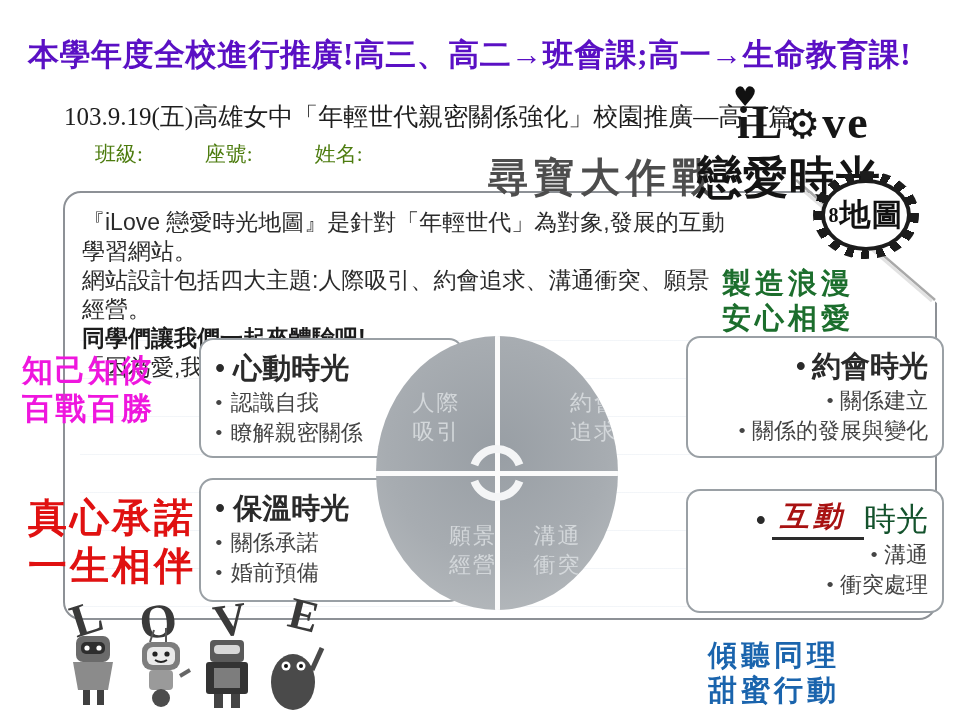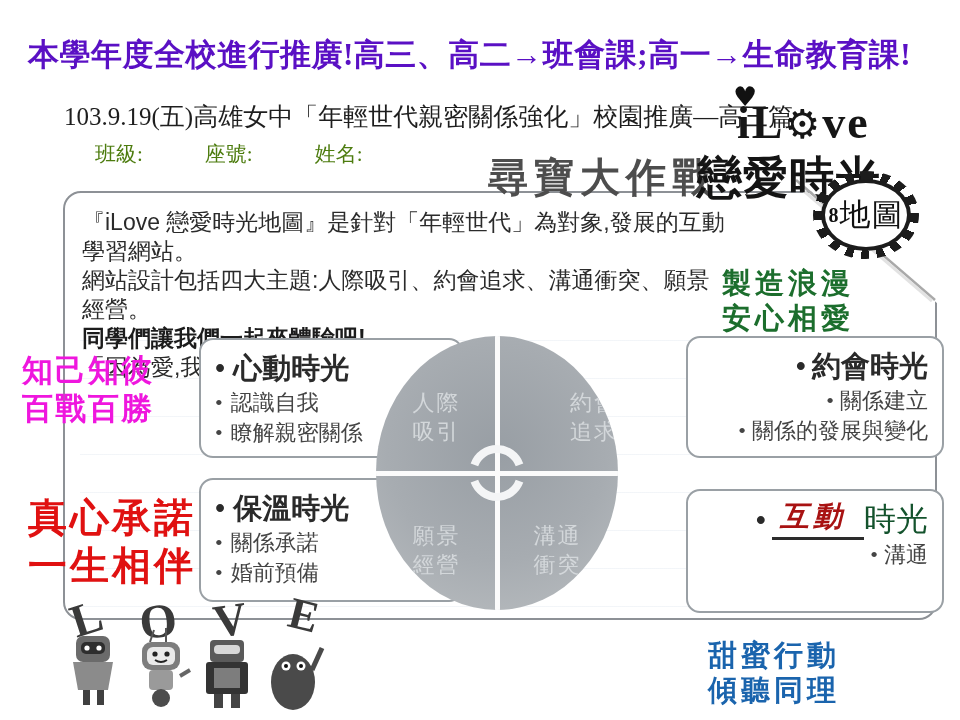--- a/index.html
+++ b/index.html
@@ -22,21 +22,21 @@
                      font-family:"DejaVu Sans",sans-serif; }
   .brand-en .gear-o { font-family:"DejaVu Sans",sans-serif; font-size:40px; }
   .campaign { left:488px; top:150px; font-size:40px; color:#4d4d4d; letter-spacing:6px;
               font-family:"Liberation Sans","DejaVu Sans",sans-serif; font-weight:600; z-index:6; }
   .brand-cn { left:697px; top:148px; font-size:45px; font-weight:900; color:#141414; letter-spacing:1px; z-index:7; }
   .gear-badge { left:813px; top:171px; width:106px; height:88px; border-radius:50%; z-index:8;
                 background:repeating-conic-gradient(#1c1c1c 0deg 11deg, rgba(0,0,0,0) 11deg 22deg);
                 display:flex; align-items:center; justify-content:center; }
   .gear-inner { width:90px; height:72px; border-radius:50%; background:#fff; border:4px solid #1c1c1c;
                 display:flex; align-items:center; justify-content:center; }
-  .gear-inner .map { font-size:31px; font-weight:400; color:#111; letter-spacing:1px; }
+  .gear-inner .map { font-size:31px; font-weight:700; color:#111; letter-spacing:1px; }
   .gear-inner .link8 { font-size:20px; font-weight:900; color:#111; margin-right:1px; }
 
   
   .fold { left:788px; top:172px; z-index:5; }
 
   
   .main-box { left:63px; top:191px; width:874px; height:429px; border:2px solid #8d9196;
               border-radius:18px; z-index:1; background:#fff; }
   .ruled { left:80px; top:340px; width:840px; height:270px; z-index:1; opacity:.5;
            background:repeating-linear-gradient(to bottom, rgba(140,165,195,0.22) 0 1px, rgba(0,0,0,0) 1px 38px); }
@@ -71,21 +71,21 @@
 
   
   .wheel { left:376px; top:336px; width:242px; height:274px; border-radius:50%; overflow:hidden; z-index:3;
            background:radial-gradient(circle at 50% 42%, #989ea4 0%, #a7acb1 55%, #babec1 100%); }
   .wheel .vline { position:absolute; left:calc(50% - 2.5px); top:0; width:5px; height:100%; background:#fbfbfb; }
   .wheel .hline { position:absolute; top:calc(50% - 2.5px); left:0; height:5px; width:100%; background:#fbfbfb; }
   .quad { position:absolute; width:50%; text-align:center; font-size:22px; line-height:29px;
           color:#d3d7da; letter-spacing:2px; font-family:"Liberation Sans","DejaVu Sans",sans-serif; }
   .quad-tl { left:0;   top:52px; }
   .quad-tr { left:50%; top:52px;text-align:right; }
-  .quad-bl { left:0;   top:185px; }
+  .quad-bl { left:0;   top:185px;text-align:right; }
   .quad-br { left:50%; top:185px; }
   .sync { position:absolute; left:calc(50% - 35px); top:calc(50% - 35px); }
 
   
   .robots { left:56px; top:592px; z-index:4; }
 </style>
 </head>
 <body>
 
 <div class="abs banner">本學年度全校進行推廣!高三、高二→班會課;高一→生命教育課!</div>
@@ -129,22 +129,22 @@
 </div>
 <div class="abs note note-magenta">
   <div>知己知彼</div>
   <div>百戰百勝</div>
 </div>
 <div class="abs note note-red">
   <div>真心承諾</div>
   <div>一生相伴</div>
 </div>
 <div class="abs note note-blue">
+  <div>傾聽同理</div>
   <div>甜蜜行動</div>
-  <div>傾聽同理</div>
 </div>
 
 <div class="abs tbox tbox-tl">
   <div class="tbox-title"><span class="blt">•</span><span>心動時光</span></div>
   <div class="tbox-item"><span class="blt">•</span><span>認識自我</span></div>
   <div class="tbox-item"><span class="blt">•</span><span>瞭解親密關係</span></div>
 </div>
 
 <div class="abs tbox tbox-tr">
   <div class="tbox-title"><span class="blt">•</span><span>約會時光</span></div>
@@ -156,20 +156,21 @@
   <div class="tbox-title"><span class="blt">•</span><span>保溫時光</span></div>
   <div class="tbox-item"><span class="blt">•</span><span>關係承諾</span></div>
   <div class="tbox-item"><span class="blt">•</span><span>婚前預備</span></div>
 </div>
 
 <div class="abs tbox tbox-br">
   <div class="tbox-title">
     <span class="blt">•</span><span class="blank-line"><span class="answer-red">互動</span></span><span class="title-suffix">時光</span>
   </div>
   <div class="tbox-item"><span class="blt">•</span><span>溝通</span></div>
+  <div class="tbox-item"><span class="blt">•</span><span>衝突處理</span></div>
 </div>
 
 <div class="abs wheel">
   <div class="vline"></div>
   <div class="hline"></div>
   <div class="quad quad-tl">
     <div>人際</div>
       <div>吸引</div>
   </div>
   <div class="quad quad-tr">

